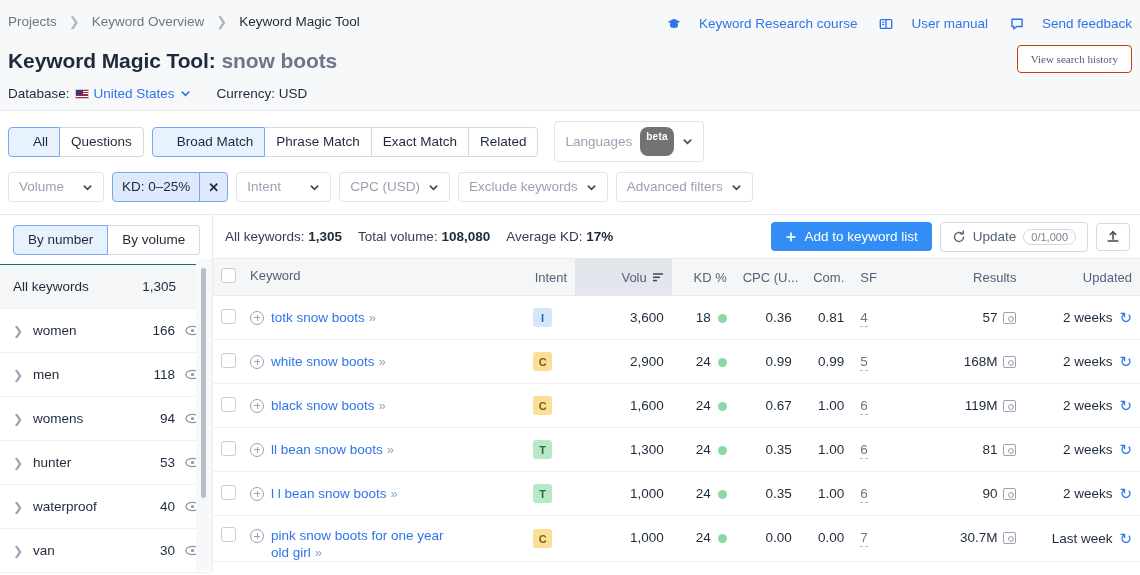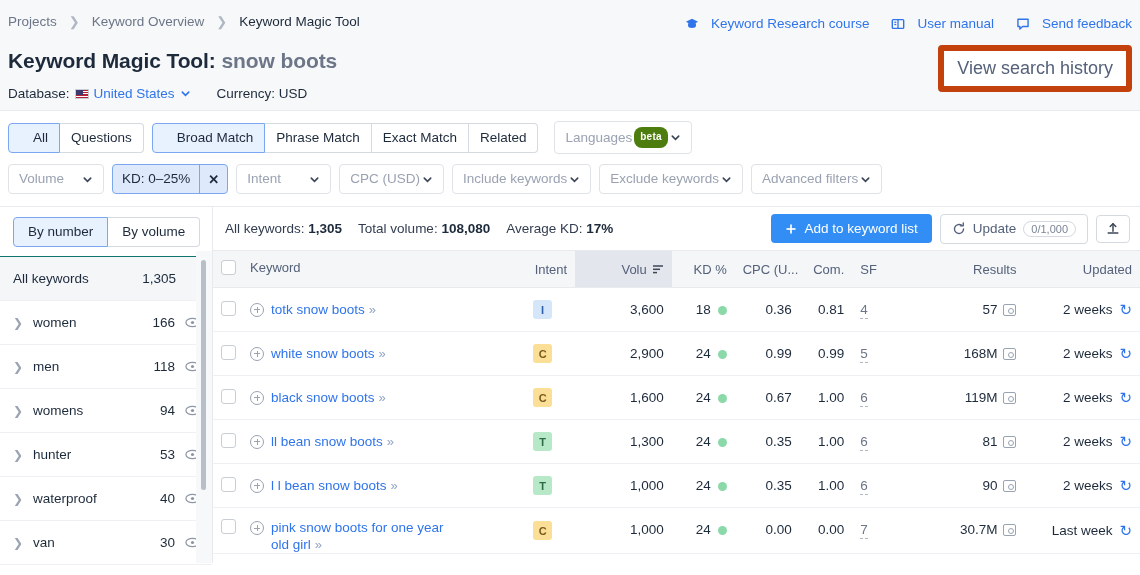--- a/index.html
+++ b/index.html
@@ -36,48 +36,48 @@
     position:relative; vertical-align:middle; border:0.5px solid #c9ced6;
   }
   .flag::before {
     content:""; position:absolute; left:0; top:0; width:7px; height:5.5px; background:#3c3b6e;
   }
 
   .header-links {
     position:absolute; top:16px; right:8px;
     display:flex; align-items:center; gap:22px; font-size:13.5px;
   }
-  .hlink { color:#2f74eb; display:flex; align-items:center; gap:12px; }
+  .hlink { color:#2f74eb; display:flex; align-items:center; gap:18px; }
   .hist-btn {
     position:absolute; right:8px; top:45px;
-    border:6px solid #c2410c; background:#fff; border-radius:4px;
-    padding:7px 13px; font-size:18px; color:#55617a;
+    border:1px solid #c2410c; background:#fff; border-radius:4px;
+    padding:7px 13px; font-size:11px; color:#55617a;font-family:Liberation Serif, serif;
   }
 
   
   .filters { padding: 10px 8px 0 8px; background:#fff; border-top:1px solid #e8eaee;}
   .fr { display:flex; align-items:center; gap:8px; }
   .fr2 { margin-top:10px; }
   .seg { display:flex; }
   .seg .sb {
     border:1px solid #d5d9e0; background:#fff; font-size:13.5px;
     padding:5px 11px; color:#1d2a3b; line-height:18px;
   }
   .seg .sb:first-child { border-radius:4px 0 0 4px; }
   .seg .sb:last-child { border-radius:0 4px 4px 0; }
   .seg .sb + .sb { border-left:0; }
   .sb.active { background:#e8f1fe; border-color:#7aa7f0; color:#1d2a3b; position:relative; z-index:2;padding-left:24px;}
   .pill {
     border:1px solid #dfe2e7; border-radius:4px; background:#fff;
-    font-size:13.5px; padding:5px 10px; display:flex; align-items:center; gap:2px;
+    font-size:13.5px; padding:5px 10px; display:flex; align-items:center; gap:8px;
     color:#9aa2b1; line-height:18px;
   }
   .beta {
-    background:#4d7c0f; color:#fff; font-size:10px; font-weight:700;
-    border-radius:8px; padding:1px 6px 2px; letter-spacing:0.2px;
+    background:#737373; color:#fff; font-size:10px; font-weight:700;
+    border-radius:8px; padding:1px 6px 10px; letter-spacing:0.2px;
   }
   .chip {
     display:flex; align-items:stretch; border:1px solid #7aa7f0; border-radius:4px;
     background:#deeafc; overflow:hidden;
   }
   .chip .lab { font-size:13.5px; padding:5px 9px; color:#1d2a3b; line-height:18px;}
   .chip .x { border-left:1px solid #7aa7f0; padding:5px 8px; font-size:13px; font-weight:700; color:#1d2a3b; display:flex;align-items:center;}
 
   
   .body { display:flex; margin-top:12px; height:357px; border-top:1px solid #e8eaee;}
@@ -283,28 +283,20 @@
       <div class="pill" style="width:95px">
         <span>Intent</span>
         <span style="margin-left:auto">
           <svg width="11" height="11" viewBox="0 0 12 12">
               <path d="M2.5 4.5 L6 8 L9.5 4.5" stroke="#3d4758" stroke-width="1.8" fill="none" stroke-linecap="round"></path>
             </svg>
         </span>
       </div>
       <div class="pill">
         <span>CPC (USD)</span>
-        <span>
-          <svg width="11" height="11" viewBox="0 0 12 12">
-              <path d="M2.5 4.5 L6 8 L9.5 4.5" stroke="#3d4758" stroke-width="1.8" fill="none" stroke-linecap="round"></path>
-            </svg>
-        </span>
-      </div>
-      <div class="pill">
-        <span>Include keywords</span>
         <span>
           <svg width="11" height="11" viewBox="0 0 12 12">
               <path d="M2.5 4.5 L6 8 L9.5 4.5" stroke="#3d4758" stroke-width="1.8" fill="none" stroke-linecap="round"></path>
             </svg>
         </span>
       </div>
       <div class="pill">
         <span>Exclude keywords</span>
         <span>
           <svg width="11" height="11" viewBox="0 0 12 12">

